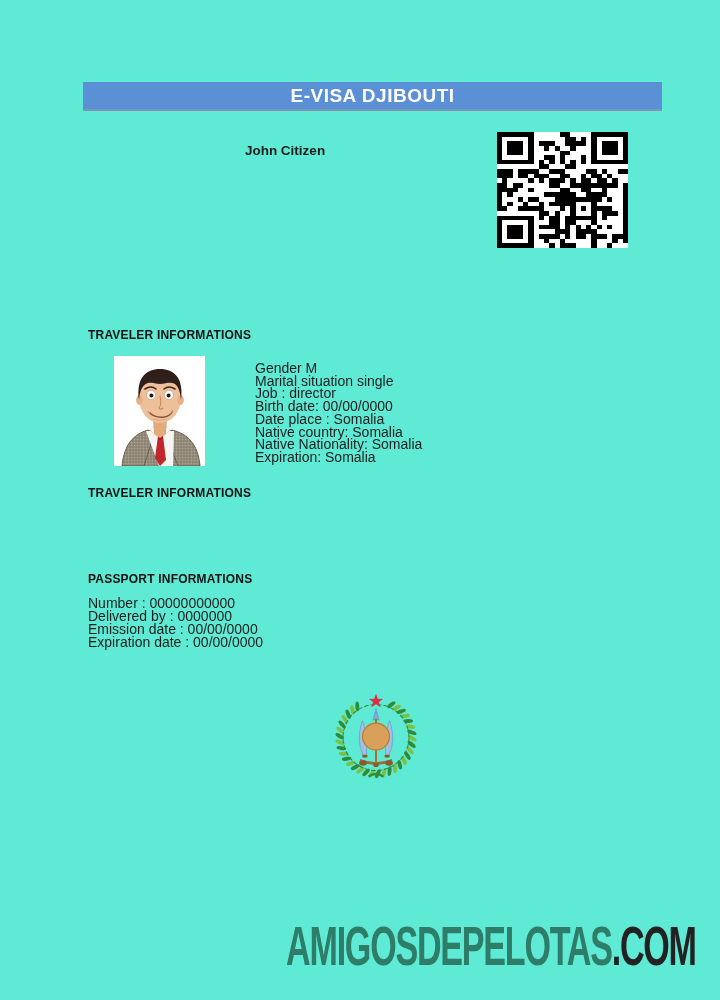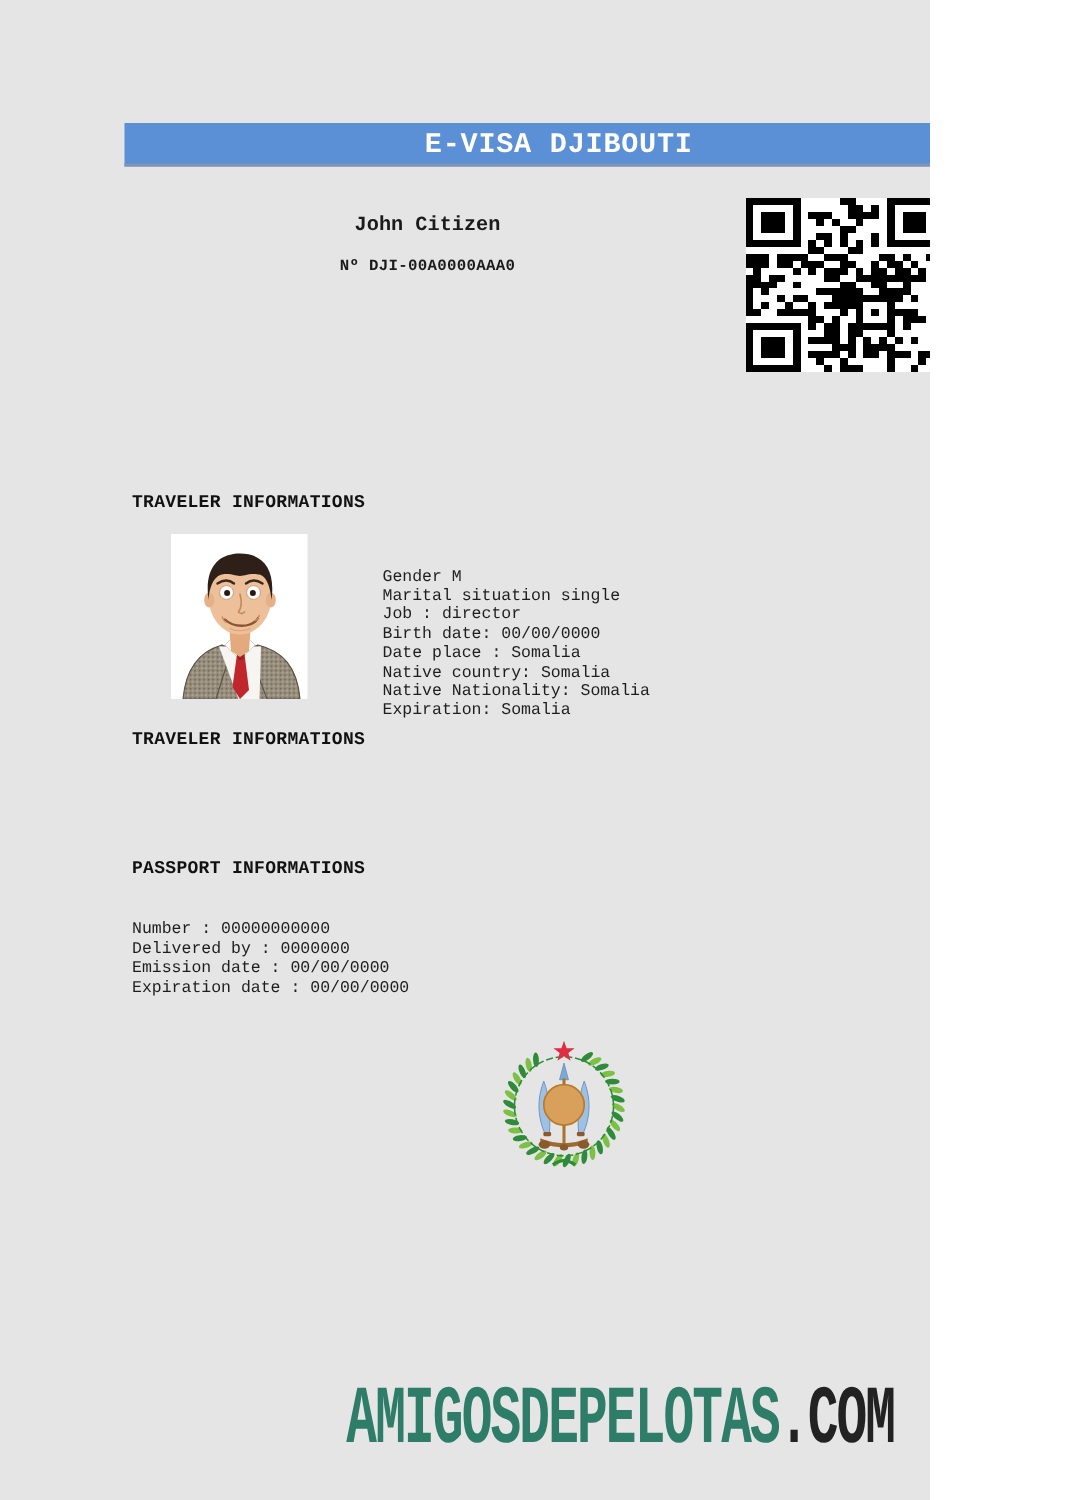--- a/index.html
+++ b/index.html
@@ -1,38 +1,38 @@
 <!DOCTYPE html>
 <html><head>
 <meta charset="utf-8">
 <style>
   html,body{margin:0;padding:0;background:#ffffff;}
   .page{
-    position:relative;width:620px;height:1000px;background:#e5e5e5;overflow:hidden;
-    font-family:Liberation Mono, monospace;color:#1b1b1b;
+    position:relative;width:720px;height:1000px;background:#5eead4;overflow:hidden;
+    font-family:Liberation Sans, sans-serif;color:#1b1b1b;
   }
   .header-bar{
     position:absolute;left:83px;top:82px;width:579px;height:27px;
     background:var(--header-bg,#5b8fd6);
     border-bottom:2px solid #7d95b5;
     display:flex;align-items:center;justify-content:center;
     color:#ffffff;font-size:19px;font-weight:bold;letter-spacing:.5px;
   }
   .holder{position:absolute;left:160px;top:143px;width:250px;text-align:center;}
   .holder .name{font-size:13.5px;font-weight:bold;margin-bottom:14px;}
   .holder .number{font-size:10.5px;font-weight:bold;letter-spacing:.2px;}
   .qr{position:absolute;left:497px;top:132px;width:131px;height:116px;}
   .qr svg{width:100%;height:100%;display:block;}
   .section-title{position:absolute;left:88px;font-size:12px;font-weight:bold;letter-spacing:.2px;color:#111;}
   .t1-title{top:328px;}
   .t2-title{top:486px;}
   .pp-title{top:572px;}
   .photo{position:absolute;left:114px;top:356px;width:91px;height:110px;overflow:hidden;background:#fdfdfd;}
   .photo svg{width:100%;height:100%;display:block;}
-  .detail-lines{font-size:11px;line-height:12.7px;color:#1e1e1e;margin-top:17px;}
+  .detail-lines{font-size:14px;line-height:12.7px;color:#1e1e1e;}
   .t1-lines{position:absolute;left:255px;top:362px;}
   .t2-lines{position:absolute;left:88px;top:511px;line-height:13px;}
   .pp-lines{position:absolute;left:88px;top:597px;line-height:13px;}
   .emblem{position:absolute;left:329px;top:691px;width:94px;height:93px;}
   .emblem svg{width:100%;height:100%;display:block;}
   .watermark{
     position:absolute;right:24px;bottom:26px;white-space:nowrap;line-height:1;
     font-size:55px;font-weight:bold;letter-spacing:-2px;
     transform:scaleX(0.62);transform-origin:100% 100%;
   }
@@ -43,21 +43,20 @@
 <body>
 
 <div class="page" style="--header-bg: #5b8fd6; --wm-green: #2e7d68; --wm-dark: #222222;">
 
   <div class="header-bar">
     <span>E-VISA DJIBOUTI</span>
   </div>
 
   <div class="holder">
     <div class="name">John Citizen</div>
-    <div class="number">Nº DJI-00A0000AAA0</div>
   </div>
 
   <div class="qr">
     <svg viewBox="0 0 25 25" preserveAspectRatio="none" shape-rendering="crispEdges">
         <rect width="25" height="25" fill="#ffffff"></rect>
         <rect x="0" y="0" width="1" height="1" fill="#000"></rect>
         <rect x="1" y="0" width="1" height="1" fill="#000"></rect>
         <rect x="2" y="0" width="1" height="1" fill="#000"></rect>
         <rect x="3" y="0" width="1" height="1" fill="#000"></rect>
         <rect x="4" y="0" width="1" height="1" fill="#000"></rect>

